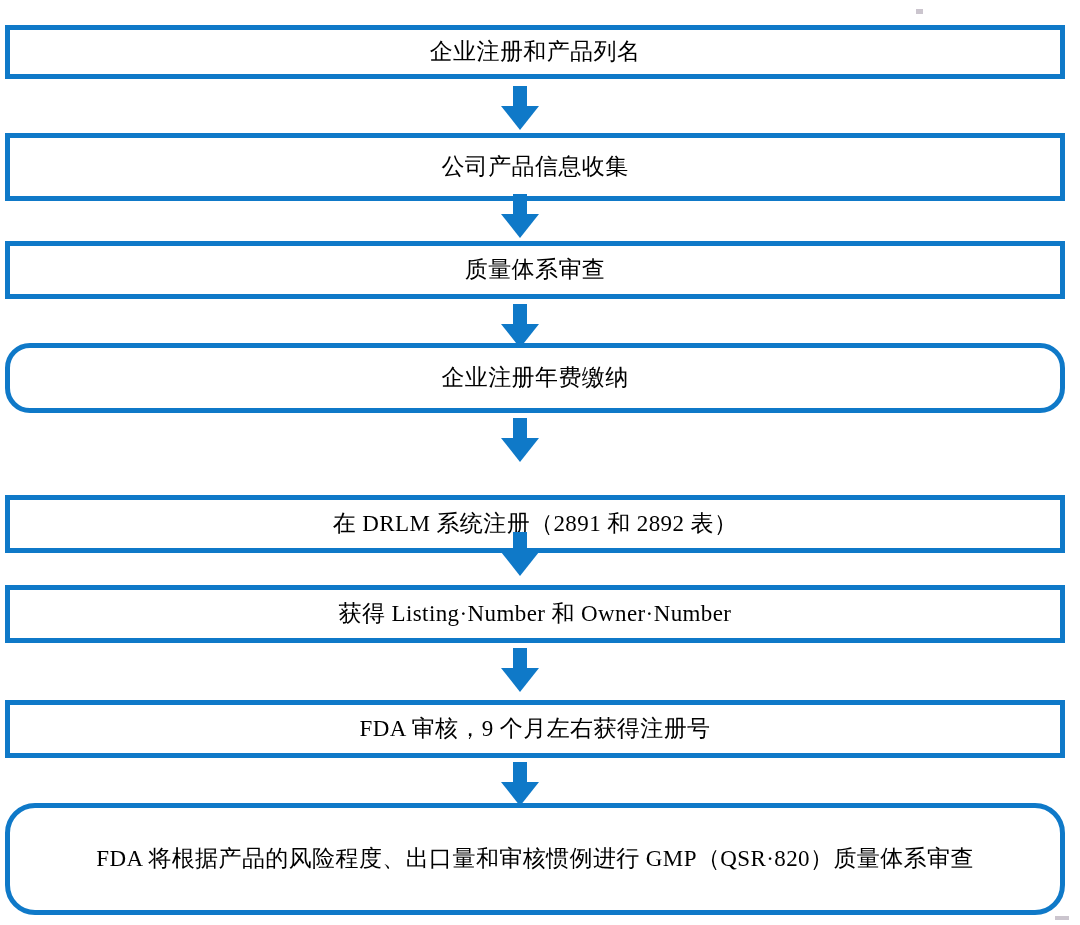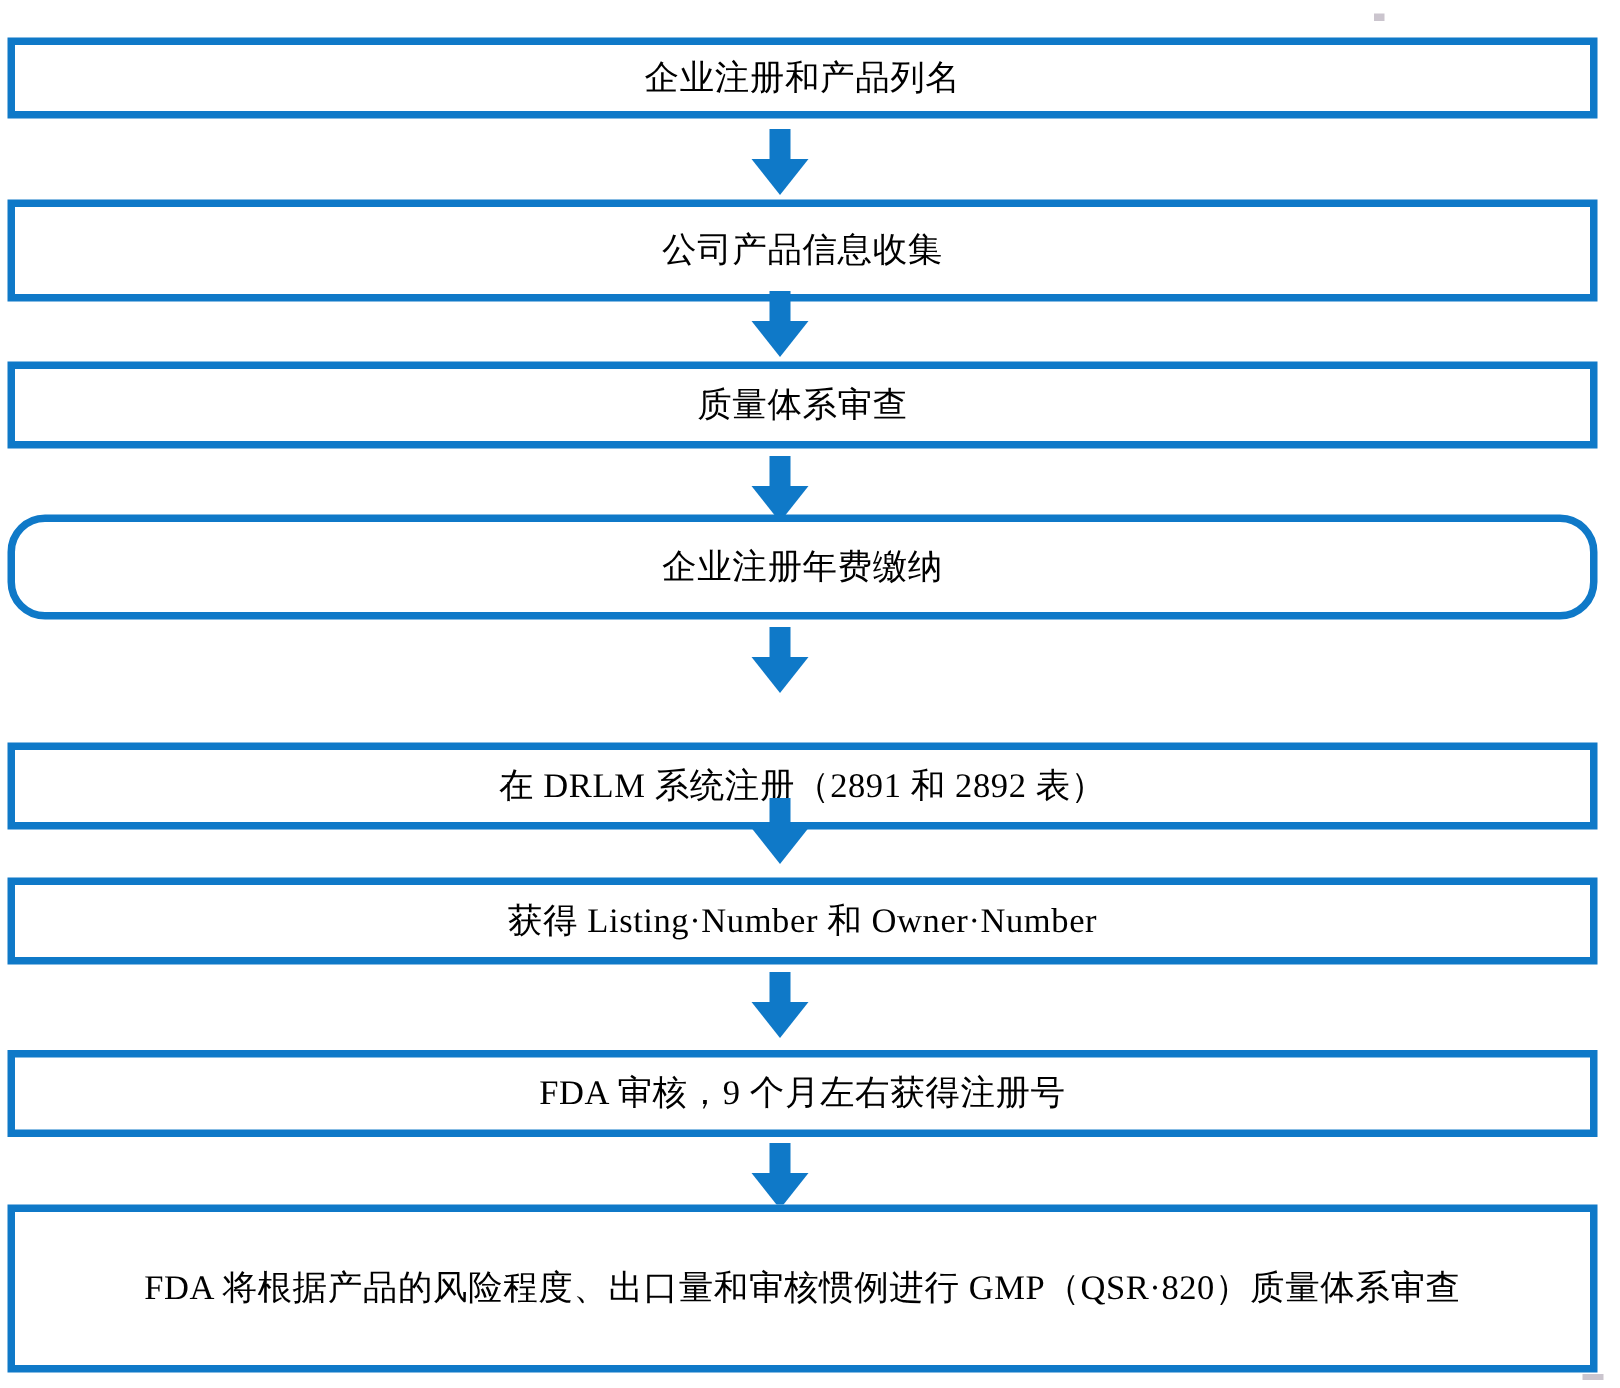--- a/index.html
+++ b/index.html
@@ -139,20 +139,20 @@
   </div>
 
   <div class="flow-box" style="top:700px; height:58px;">
     <span class="flow-box-label">FDA 审核，9 个月左右获得注册号</span>
   </div>
   <div class="flow-arrow" style="top:762px; left:501px;">
     <span class="shaft"></span>
     <span class="head"></span>
   </div>
 
-  <div class="flow-box tall" style="top:803px; height:112px;">
+  <div class="flow-box tall" style="top:803px; height:112px;border-radius:30px;">
     <span class="flow-box-label">FDA 将根据产品的风险程度、出口量和审核惯例进行 GMP（QSR·820）质量体系审查</span>
   </div>
 
   <span class="artifact-mark" style="left:916px; top:9px; width:7px; height:5px;"></span>
   <span class="artifact-mark" style="left:1055px; top:916px; width:14px; height:4px;"></span>
 
 </div>
 
 </body></html>

